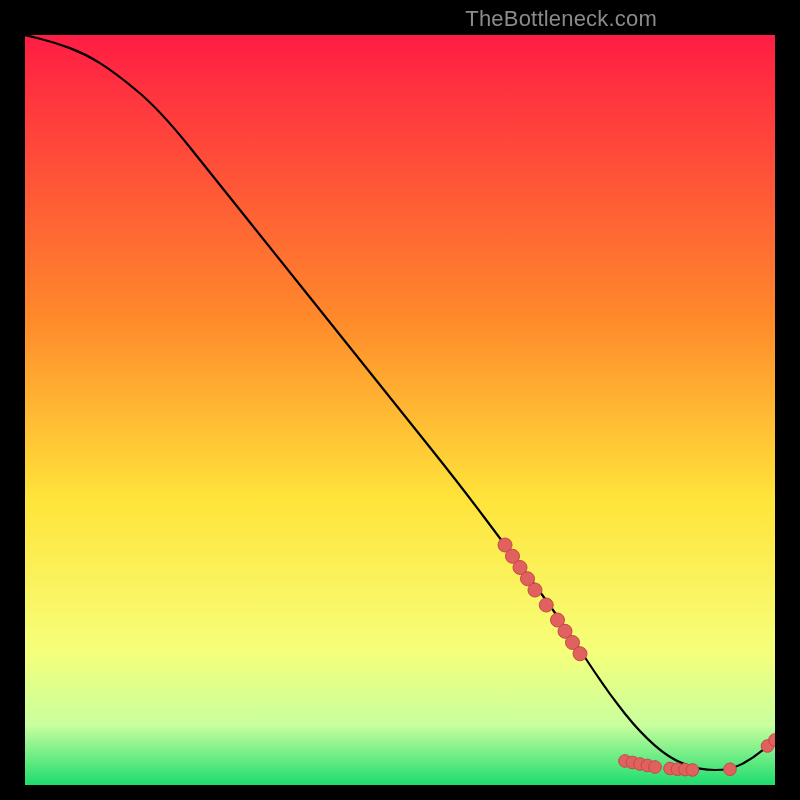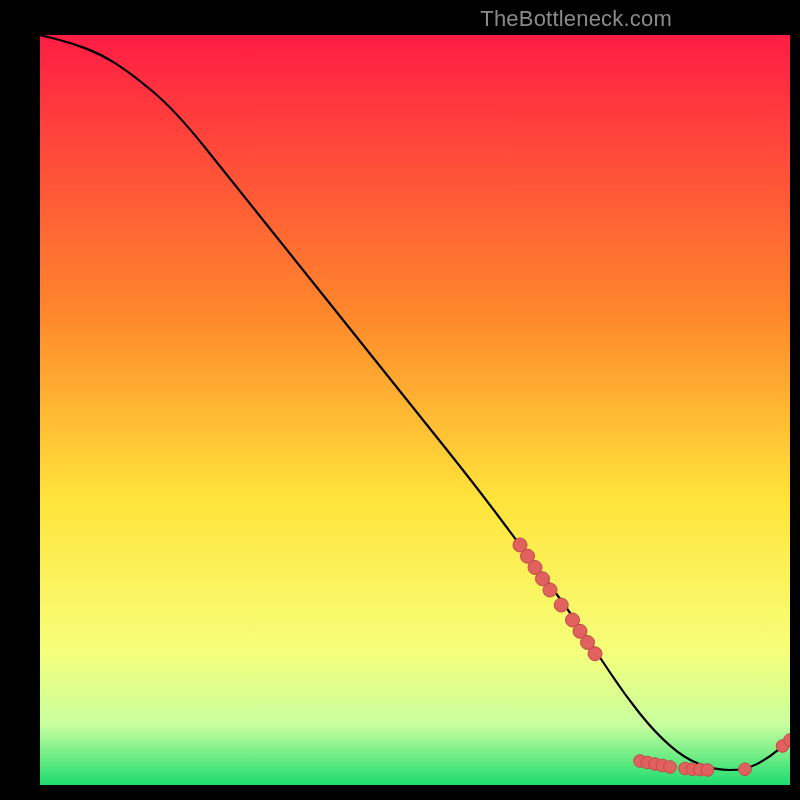--- a/index.html
+++ b/index.html
@@ -7,21 +7,20 @@
     padding: 0;
     width: 800px;
     height: 800px;
     background: #000;
     font-family: Arial, Helvetica, sans-serif;
   }
   .frame {
     position: relative;
     width: 677px;
     height: 800px;
-    margin-left: 15px;
   }
   .watermark {
     position: absolute;
     top: 6px;
     right: 20px;
     color: #8a8a8a;
     font-size: 22px;
     letter-spacing: 0.2px;
     font-weight: 500;
   }

